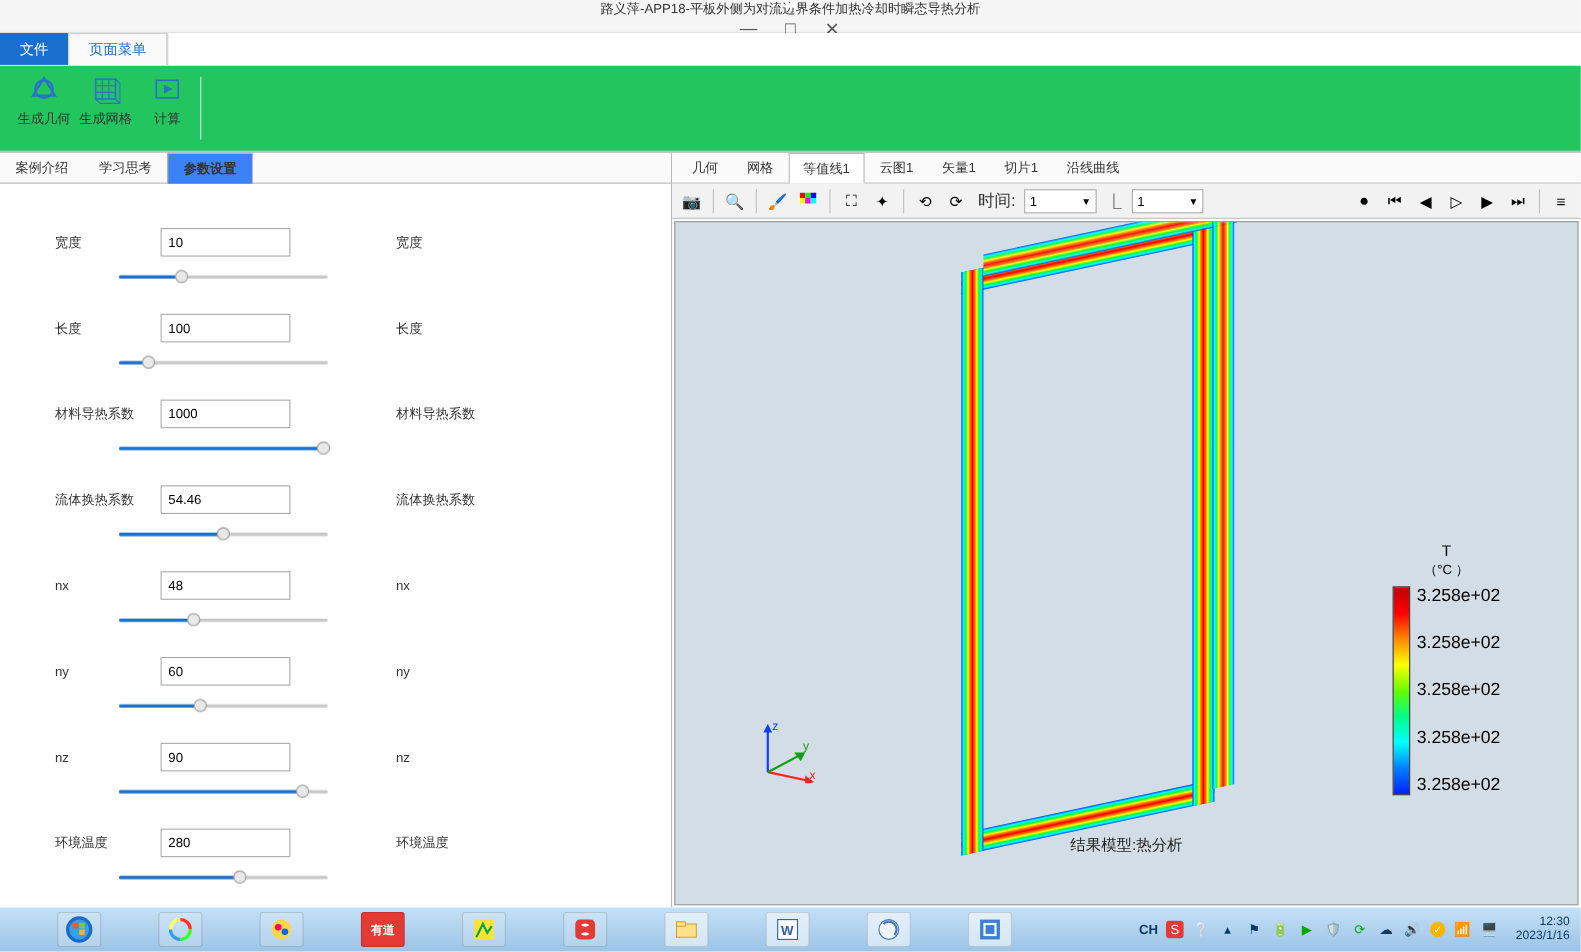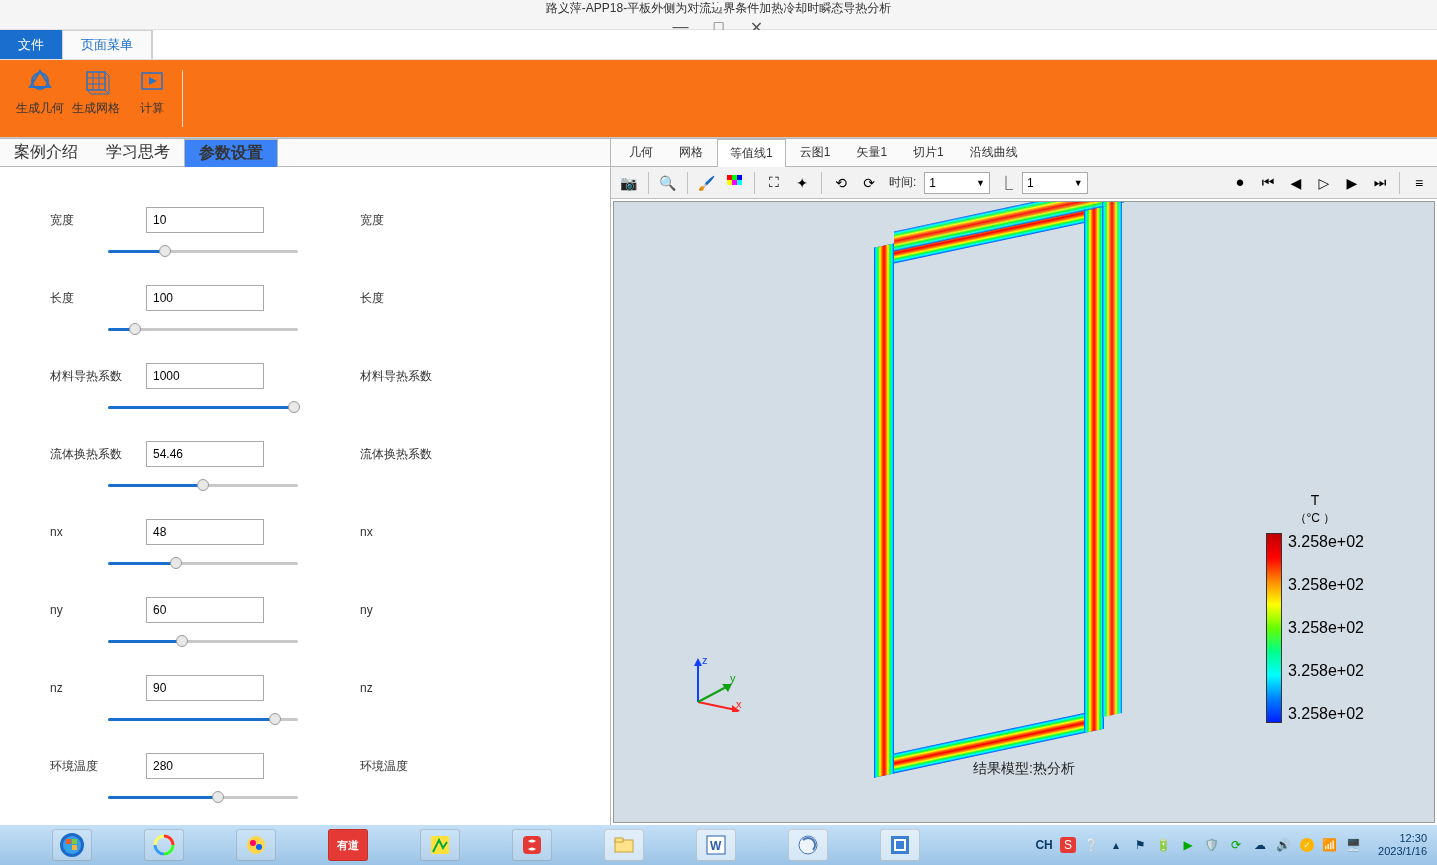--- a/index.html
+++ b/index.html
@@ -15,31 +15,31 @@
     .titlebar .win-btn { width: 20px; height: 20px; display: flex; align-items: center; justify-content: center; font-size: 16px; color: #555; cursor: pointer; }
 
     
     .menurow { height: 30px; background: #fff; display: flex; border-bottom: 1px solid #e0e0e0; }
     .menurow .tab { padding: 0 18px; font-size: 13px; display: flex; align-items: center; cursor: pointer; color: #1a6fce; }
     .menurow .tab.active { background: #1a6fce; color: #fff; }
     .menurow .tab.pagemenu { color: #1a6fce; border: 1px solid #d0d0d0; border-bottom: none; background:#fafafa; }
     .menurow .divider { border-left: 1px solid #d0d0d0; }
 
     
-    .ribbon { height: 78px; background: #f97316; display: flex; padding: 6px 12px; border-bottom: 1px solid #c9c9c9; }
+    .ribbon { height: 78px; background: #22c55e; display: flex; padding: 6px 12px; border-bottom: 1px solid #c9c9c9; }
     .ribbon .rb-btn { width: 56px; display: flex; flex-direction: column; align-items: center; gap: 4px; cursor: pointer; }
     .ribbon .rb-icon { width: 30px; height: 30px; display:flex; align-items:center; justify-content:center; }
     .ribbon .rb-label { font-size: 12px; color: #333; }
     .ribbon .sep { border-left: 1px solid #ddd; margin: 4px 2px; }
 
     
     .main { flex: 1; display: flex; min-height: 0; border-top: 1px solid #b8b8b8; }
     .left-panel { width: 611px; display: flex; flex-direction: column; border-right: 1px solid #b8b8b8; }
     .left-tabs { height: 28px; display: flex; border-bottom: 1px solid #b8b8b8; background:#fafafa; }
-    .left-tabs .lt { padding: 0 14px; font-size: 16px; display:flex; align-items:center; cursor:pointer; color:#333; }
+    .left-tabs .lt { padding: 0 14px; font-size: 12px; display:flex; align-items:center; cursor:pointer; color:#333; }
     .left-tabs .lt.active { background:#3b82f6; border:1px solid #b8b8b8; border-bottom:none; margin-bottom:-1px;font-weight:bold; }
 
     .params { flex:1; overflow:auto; padding: 30px 20px 20px 50px; }
     .param-row { height: 46px; display: flex; align-items: center; gap: 16px; }
     .param-row .plabel { width: 80px; font-size: 12px; color: #333; }
     .param-row input[type=text] { width: 118px; height: 26px; border: 1px solid #aaa; padding: 0 6px; font-size: 12px; }
     .param-row .extra-label { margin-left: 80px; font-size: 12px; color: #333; }
     .slider-row { margin: 0 0 16px 58px; }
     .slider { position: relative; width: 190px; height: 16px; }
     .slider .track { position:absolute; top:7px; left:0; right:0; height:3px; background:#c8c8c8; border-radius:2px; }
@@ -48,21 +48,21 @@
 
     
     .right-panel { flex:1; display:flex; flex-direction:column; min-width:0; }
     .right-tabs { height: 28px; display:flex; padding-left:6px; border-bottom:1px solid #b8b8b8; background:#fafafa; gap:2px; }
     .right-tabs .rt { padding: 0 12px; font-size: 12px; display:flex; align-items:center; cursor:pointer; color:#333; }
     .right-tabs .rt.active { background:#fff; border:1px solid #b8b8b8; border-bottom:none; margin-bottom:-1px; }
 
     .right-toolbar { height: 32px; border-bottom:1px solid #c0c0c0; background:#f2f2f2; display:flex; align-items:center; padding:0 6px; gap:4px; }
     .tb-btn { width:24px; height:24px; border:1px solid transparent; display:flex; align-items:center; justify-content:center; cursor:pointer; font-size:14px; }
     .tb-sep { width:1px; height:22px; background:#c0c0c0; margin:0 3px; }
-    .tb-label { font-size:12px; color:#333; margin:0 4px; }
+    .tb-label { font-size:15px; color:#333; margin:0 4px; }
     .tb-combo { height:22px; border:1px solid #aaa; background:#fff; display:flex; align-items:center; padding:0 4px; font-size:12px; }
     .tb-combo .dd { margin-left:40px; font-size:9px; }
 
     .viewport { flex:1; position:relative; background: #d3dde5; border: 1px solid #999; margin:2px; overflow:hidden; }
 
     .axis-gizmo { position:absolute; left:74px; bottom:110px; width:60px; height:60px; }
     .caption { position:absolute; left:50%; bottom: 44px; transform:translateX(-50%); font-size:14px; color:#222; font-weight:500; }
 
     .colorbar { position:absolute; right: 70px; top: 290px; }
     .colorbar .cb-title { font-size:14px; text-align:center; margin-bottom:2px; }

